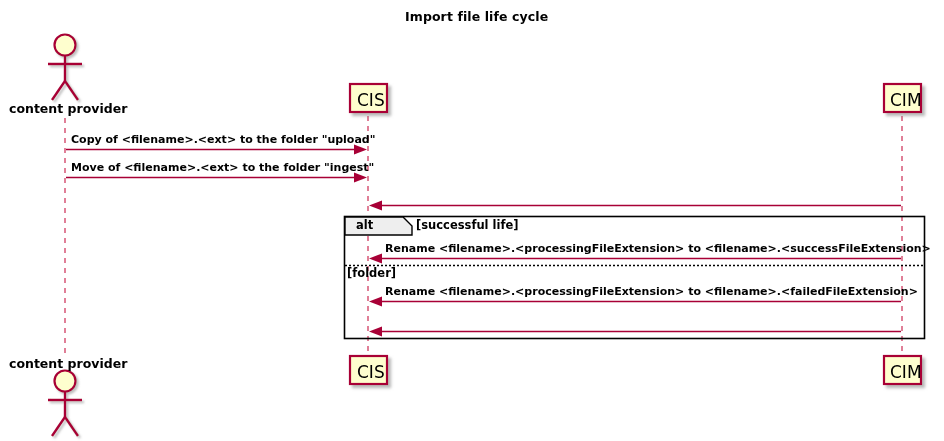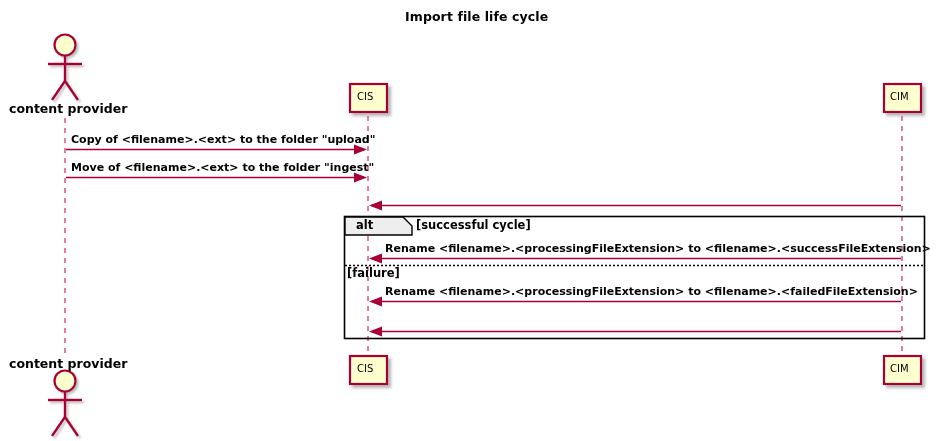--- a/index.html
+++ b/index.html
@@ -35,21 +35,21 @@
   .title-text {
     font-size: 12.5px;
     font-weight: bold;
     letter-spacing: 0.1px;
   }
   .actor-label {
     font-size: 12.5px;
     font-weight: bold;
   }
   .participant-label {
-    font-size: 10px;
+    font-size: 17px;
     font-weight: normal;
     text-align: center;
   }
   .msg-label {
     font-size: 11px;
     font-weight: bold;
   }
   .frag-op {
     font-size: 11.5px;
     font-weight: bold;
@@ -164,17 +164,17 @@
   <div class="txt msg-label" style="left:71px; top:162px;">Move of &lt;filename&gt;.&lt;ext&gt; to the folder "ingest"</div>
 
 
   <div class="txt msg-label" style="left:385px; top:243px;">Rename &lt;filename&gt;.&lt;processingFileExtension&gt; to &lt;filename&gt;.&lt;successFileExtension&gt;</div>
 
   <div class="txt msg-label" style="left:385px; top:286px;">Rename &lt;filename&gt;.&lt;processingFileExtension&gt; to &lt;filename&gt;.&lt;failedFileExtension&gt;</div>
 
 
   <div class="txt frag-op" style="left:356px; top:220px;">alt</div>
 
-  <div class="txt frag-guard" style="left:416px; top:220px;">[successful cycle]</div>
+  <div class="txt frag-guard" style="left:416px; top:220px;">[successful life]</div>
 
-  <div class="txt frag-guard" style="left:347px; top:268px;">[failure]</div>
+  <div class="txt frag-guard" style="left:347px; top:268px;">[folder]</div>
 
 </div>
 
 </body></html>

